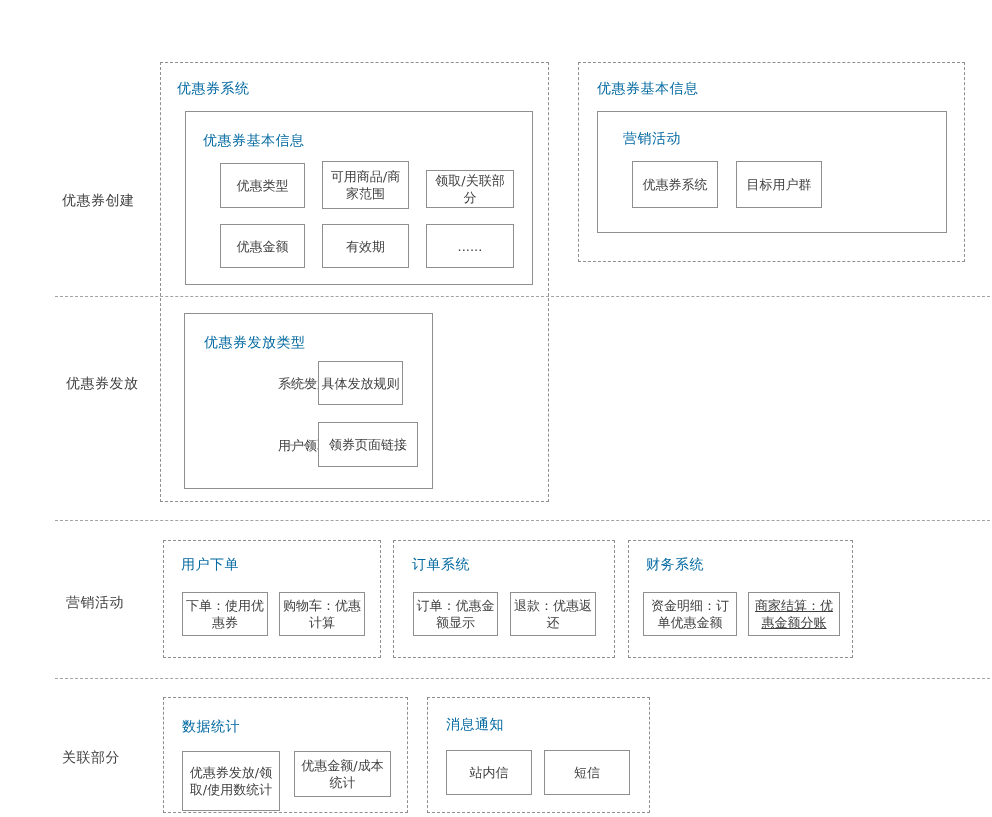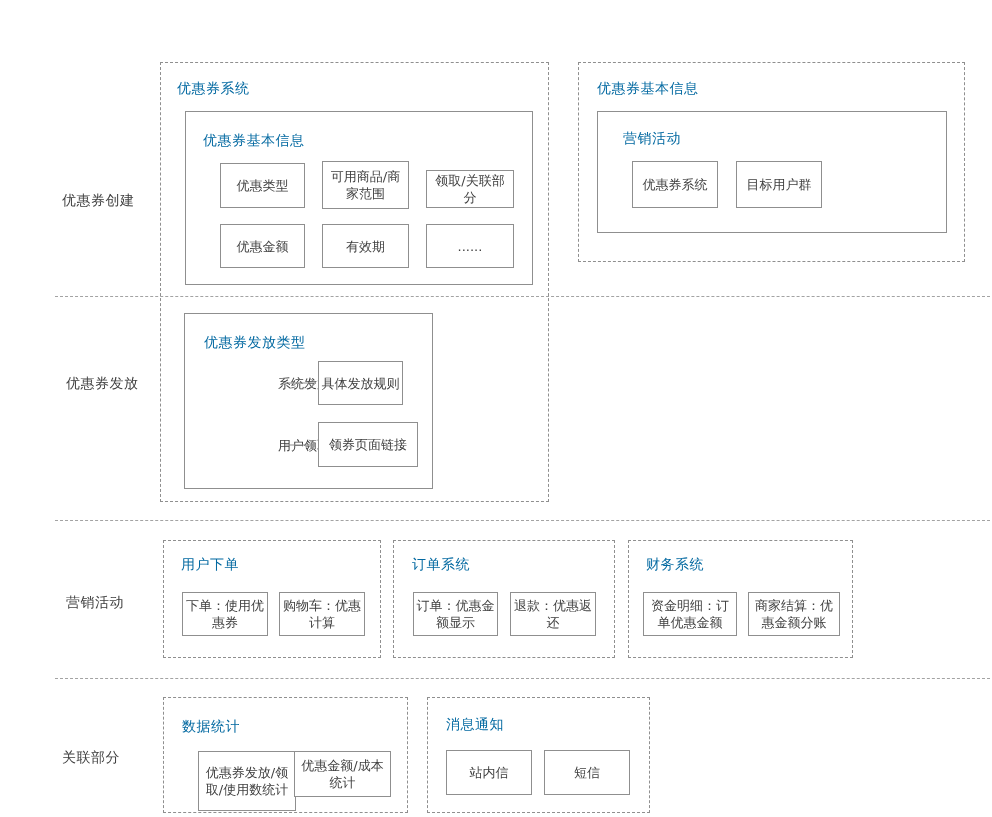--- a/index.html
+++ b/index.html
@@ -99,26 +99,26 @@
   <div class="dashed" style="left:393px;top:540px;width:222px;height:118px;text-align:center;">
     <div class="gtitle" style="left:18px;top:15px;">订单系统</div>
   </div>
   <div class="item" style="left:413px;top:592px;width:85px;height:44px;">订单：优惠金额显示</div>
   <div class="item" style="left:510px;top:592px;width:86px;height:44px;">退款：优惠返还</div>
 
   <div class="dashed" style="left:628px;top:540px;width:225px;height:118px;">
     <div class="gtitle" style="left:17px;top:15px;">财务系统</div>
   </div>
   <div class="item" style="left:643px;top:592px;width:94px;height:44px;">资金明细：订单优惠金额</div>
-  <div class="item" style="left:748px;top:592px;width:92px;height:44px;">商家结算：优惠金额分账</div>
+  <div class="item" style="left:748px;top:592px;width:92px;height:44px;text-decoration:underline;">商家结算：优惠金额分账</div>
 
   <div class="dashed" style="left:163px;top:697px;width:245px;height:116px;">
     <div class="gtitle" style="left:18px;top:20px;">数据统计</div>
   </div>
-  <div class="item" style="left:182px;top:751px;width:98px;height:60px;margin-left:16px;">优惠券发放/领取/使用数统计</div>
+  <div class="item" style="left:182px;top:751px;width:98px;height:60px;">优惠券发放/领取/使用数统计</div>
   <div class="item" style="left:294px;top:751px;width:97px;height:46px;">优惠金额/成本统计</div>
 
   <div class="dashed" style="left:427px;top:697px;width:223px;height:116px;">
     <div class="gtitle" style="left:18px;top:18px;">消息通知</div>
   </div>
   <div class="item" style="left:446px;top:750px;width:86px;height:45px;">站内信</div>
   <div class="item" style="left:544px;top:750px;width:86px;height:45px;">短信</div>
 
 </div>
 

